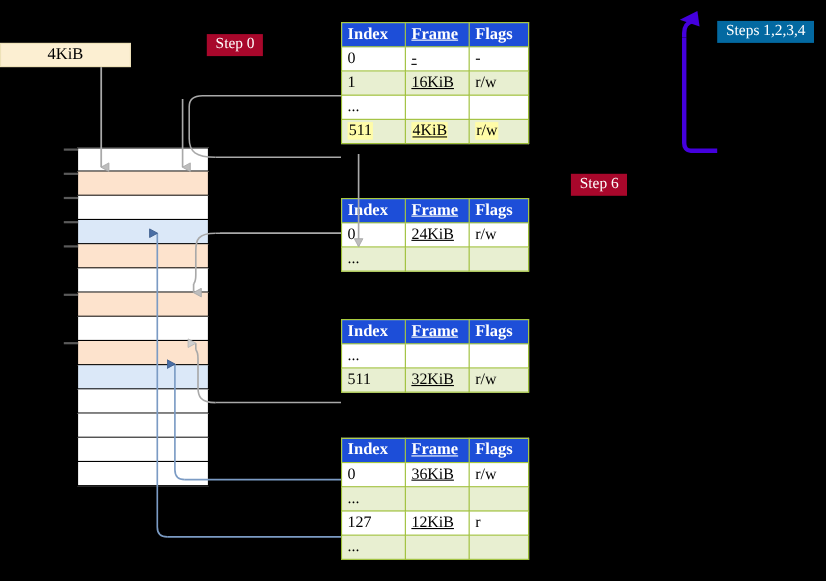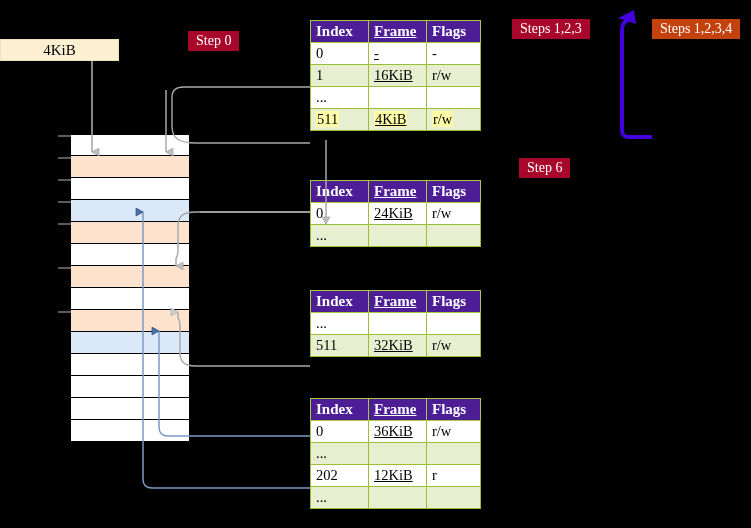--- a/index.html
+++ b/index.html
@@ -25,21 +25,21 @@
   
   .badge{
     display:inline-flex;align-items:center;justify-content:center;
     padding:2px 8px 3px 8px;
     font-size:14px;line-height:1.1;
     color:#ffffff;
     box-sizing:border-box;
     white-space:nowrap;
   }
   .badge-dark{ background:#A8072B; }
-  .badge-violet{ background:#c2410c; }
+  .badge-violet{ background:#0369a1; }
   #step0{ left:188px; top:31px; }
   #step123{ left:512px; top:19px; }
   #step1234{ left:652px; top:19px; }
   #step4{ left:519px; top:158px; }
 
   
   .memcol{ left:70px; top:134px; width:120px; height:282px; }
   .memrow{
     position:absolute;left:0;width:120px;height:22px;
     border:1px solid #000; border-top:none;
@@ -66,21 +66,21 @@
     border:1px solid #9CBE34;
     padding:2px 5px;
     height:22px;
     box-sizing:border-box;
     text-align:left;
     vertical-align:middle;
     font-weight:normal;
     color:#000;
   }
   .ptable thead th{
-    background:#4c1d95;
+    background:#1d4ed8;
     color:#ffffff;
     font-weight:bold;
     font-size:15px;
     border:1px solid #A8CA3E;
   }
   .ptable tr.alt td{ background:#E8EFD1; }
   .ptable tr.plain td{ background:#ffffff; }
   .hl{ background:#FFFCA8; padding:0 1px; }
   .c-idx{ width:58px; }
   .c-frm{ width:58px;text-decoration:underline; }
@@ -120,21 +120,20 @@
   <div class="tick" style="top:157px;"></div>
   <div class="tick" style="top:179px;"></div>
   <div class="tick" style="top:201px;"></div>
   <div class="tick" style="top:223px;"></div>
   <div class="tick" style="top:267px;"></div>
   <div class="tick" style="top:311px;"></div>
 
   <div class="abs kib-box">4KiB</div>
 
   <div class="abs badge badge-dark" id="step0">Step 0</div>
-  <div class="abs badge badge-dark" id="step123">Steps 1,2,3</div>
   <div class="abs badge badge-violet" id="step1234">Steps 1,2,3,4</div>
   <div class="abs badge badge-dark" id="step4">Step 6</div>
 
   <table class="ptable" id="table1">
       <thead>
         <tr>
           <th class="c-idx">Index</th>
           <th class="c-frm">Frame</th>
           <th class="c-flg">Flags</th>
         </tr>
@@ -217,21 +216,21 @@
           <td class="c-idx">0</td>
           <td class="c-frm">36KiB</td>
           <td class="c-flg">r/w</td>
         </tr>
         <tr class="alt">
           <td class="c-idx">...</td>
           <td class="c-frm"></td>
           <td class="c-flg"></td>
         </tr>
         <tr class="plain">
-          <td class="c-idx">202</td>
+          <td class="c-idx">127</td>
           <td class="c-frm">12KiB</td>
           <td class="c-flg">r</td>
         </tr>
         <tr class="alt">
           <td class="c-idx">...</td>
           <td class="c-frm"></td>
           <td class="c-flg"></td>
         </tr>
       </tbody>
     </table>

